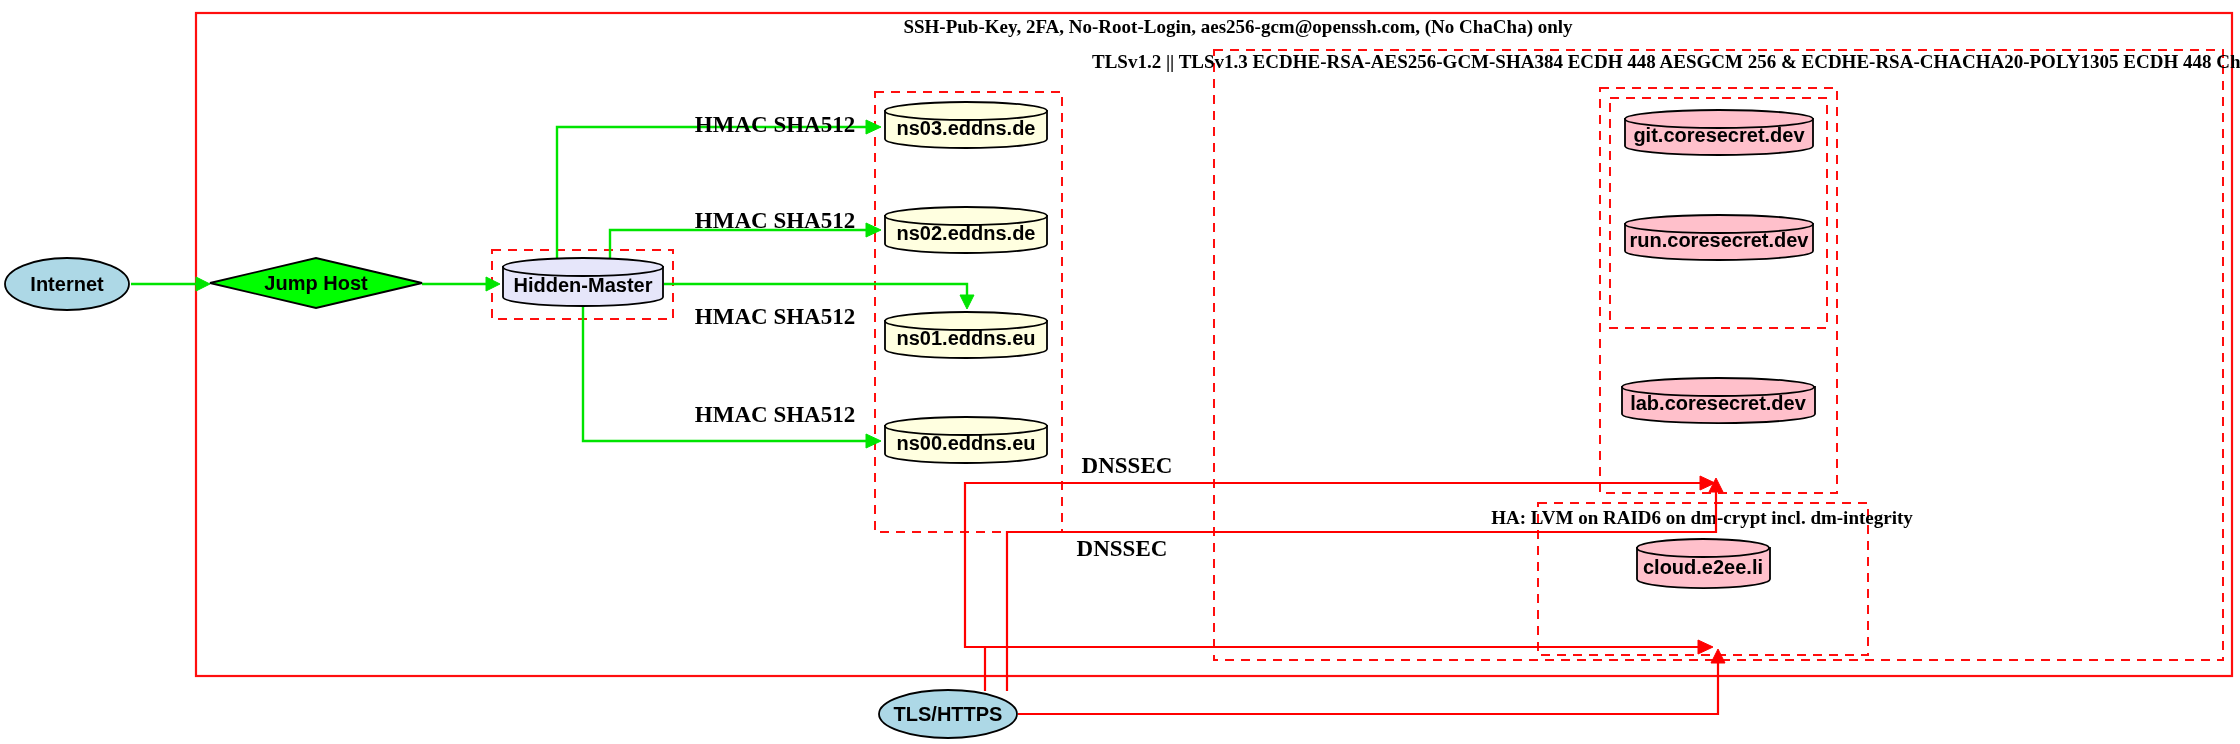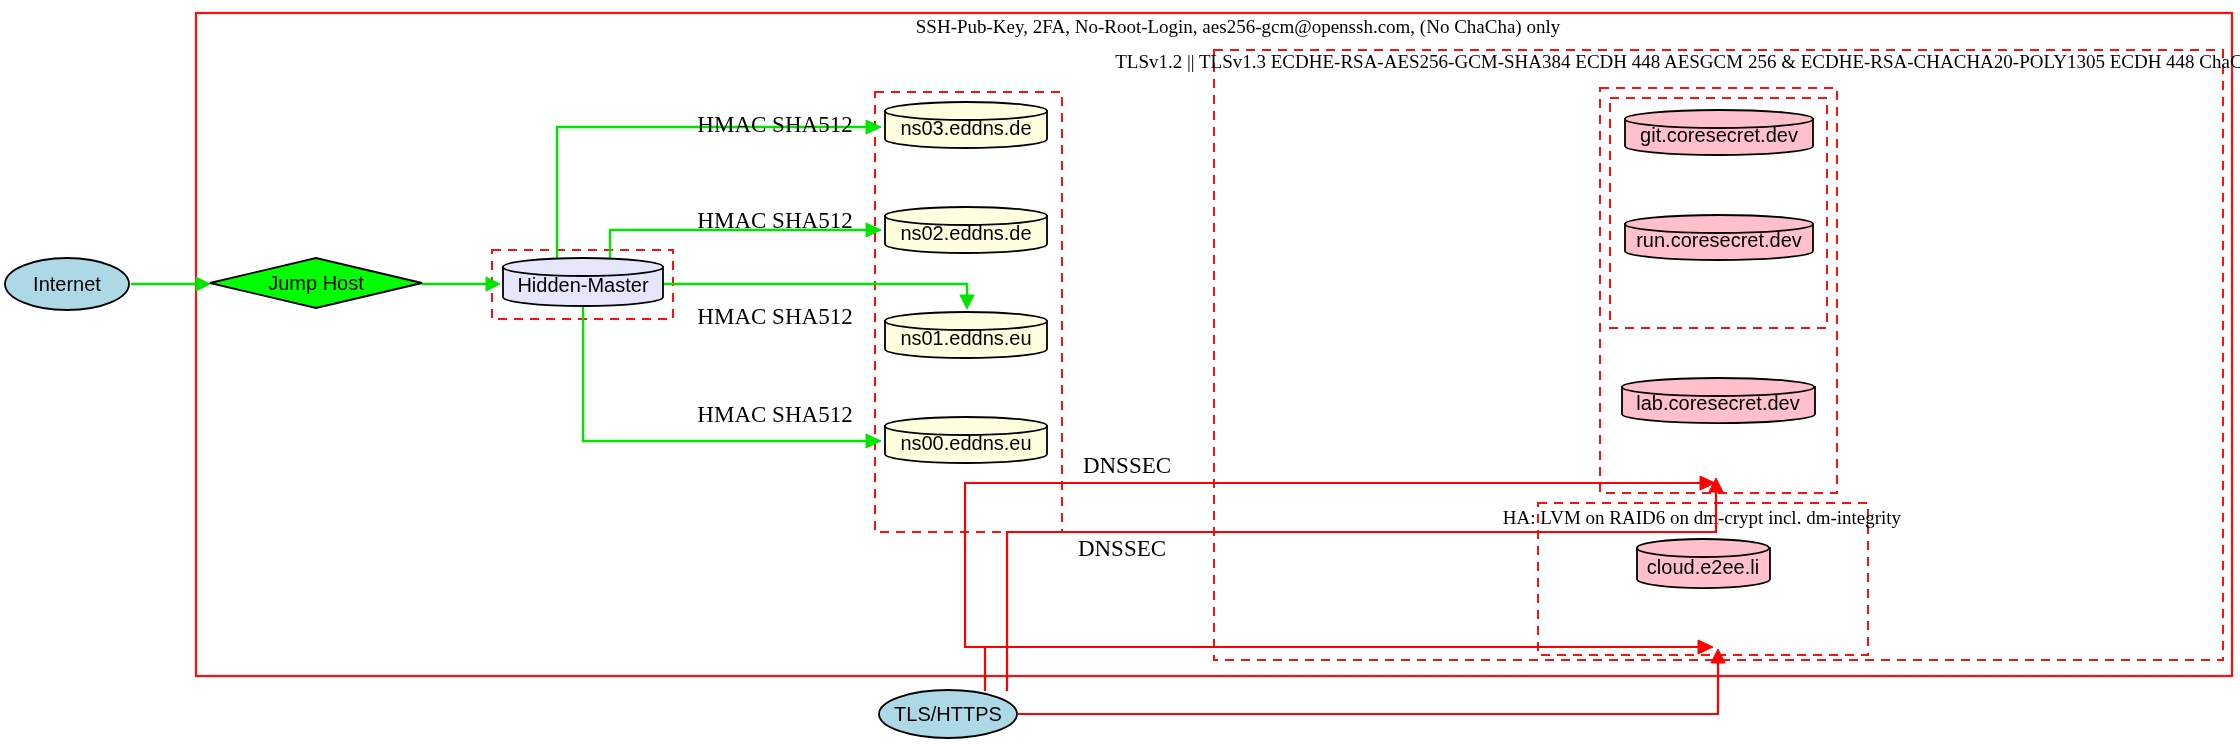--- a/index.html
+++ b/index.html
@@ -1,16 +1,16 @@
 <!DOCTYPE html>
 <html style="--cluster-red: #ff0e0e; --edge-green: #00e400; --edge-red: #ff0000;"><head>
 <meta charset="utf-8">
 <style>
   html,body{margin:0;padding:0;background:#ffffff;}
-  #stage{position:relative;width:2240px;height:744px;background:#ffffff;overflow:hidden;}
+  #stage{position:relative;width:2240px;height:744px;background:#ffffff;overflow:hidden;font-weight:bold;}
   svg{display:block;}
   .node-label{font-family:"Liberation Sans","DejaVu Sans",sans-serif;font-size:20px;fill:#000;text-anchor:middle;}
   .edge-label{font-family:"Liberation Serif","DejaVu Serif",serif;font-size:23px;fill:#000;text-anchor:middle;}
   .cluster-label{font-family:"Liberation Serif","DejaVu Serif",serif;font-size:19px;fill:#000;text-anchor:middle;}
   .cluster-solid{fill:none;stroke:var(--cluster-red,#f00);stroke-width:2.2;}
   .cluster-dashed{fill:none;stroke:var(--cluster-red,#f00);stroke-width:2;stroke-dasharray:9 7;}
   .edge-green{fill:none;stroke:var(--edge-green,#0f0);stroke-width:2.4;}
   .head-green{fill:var(--edge-green,#0f0);stroke:var(--edge-green,#0f0);}
   .edge-red{fill:none;stroke:var(--edge-red,#f00);stroke-width:2.2;}
   .head-red{fill:var(--edge-red,#f00);stroke:var(--edge-red,#f00);}

